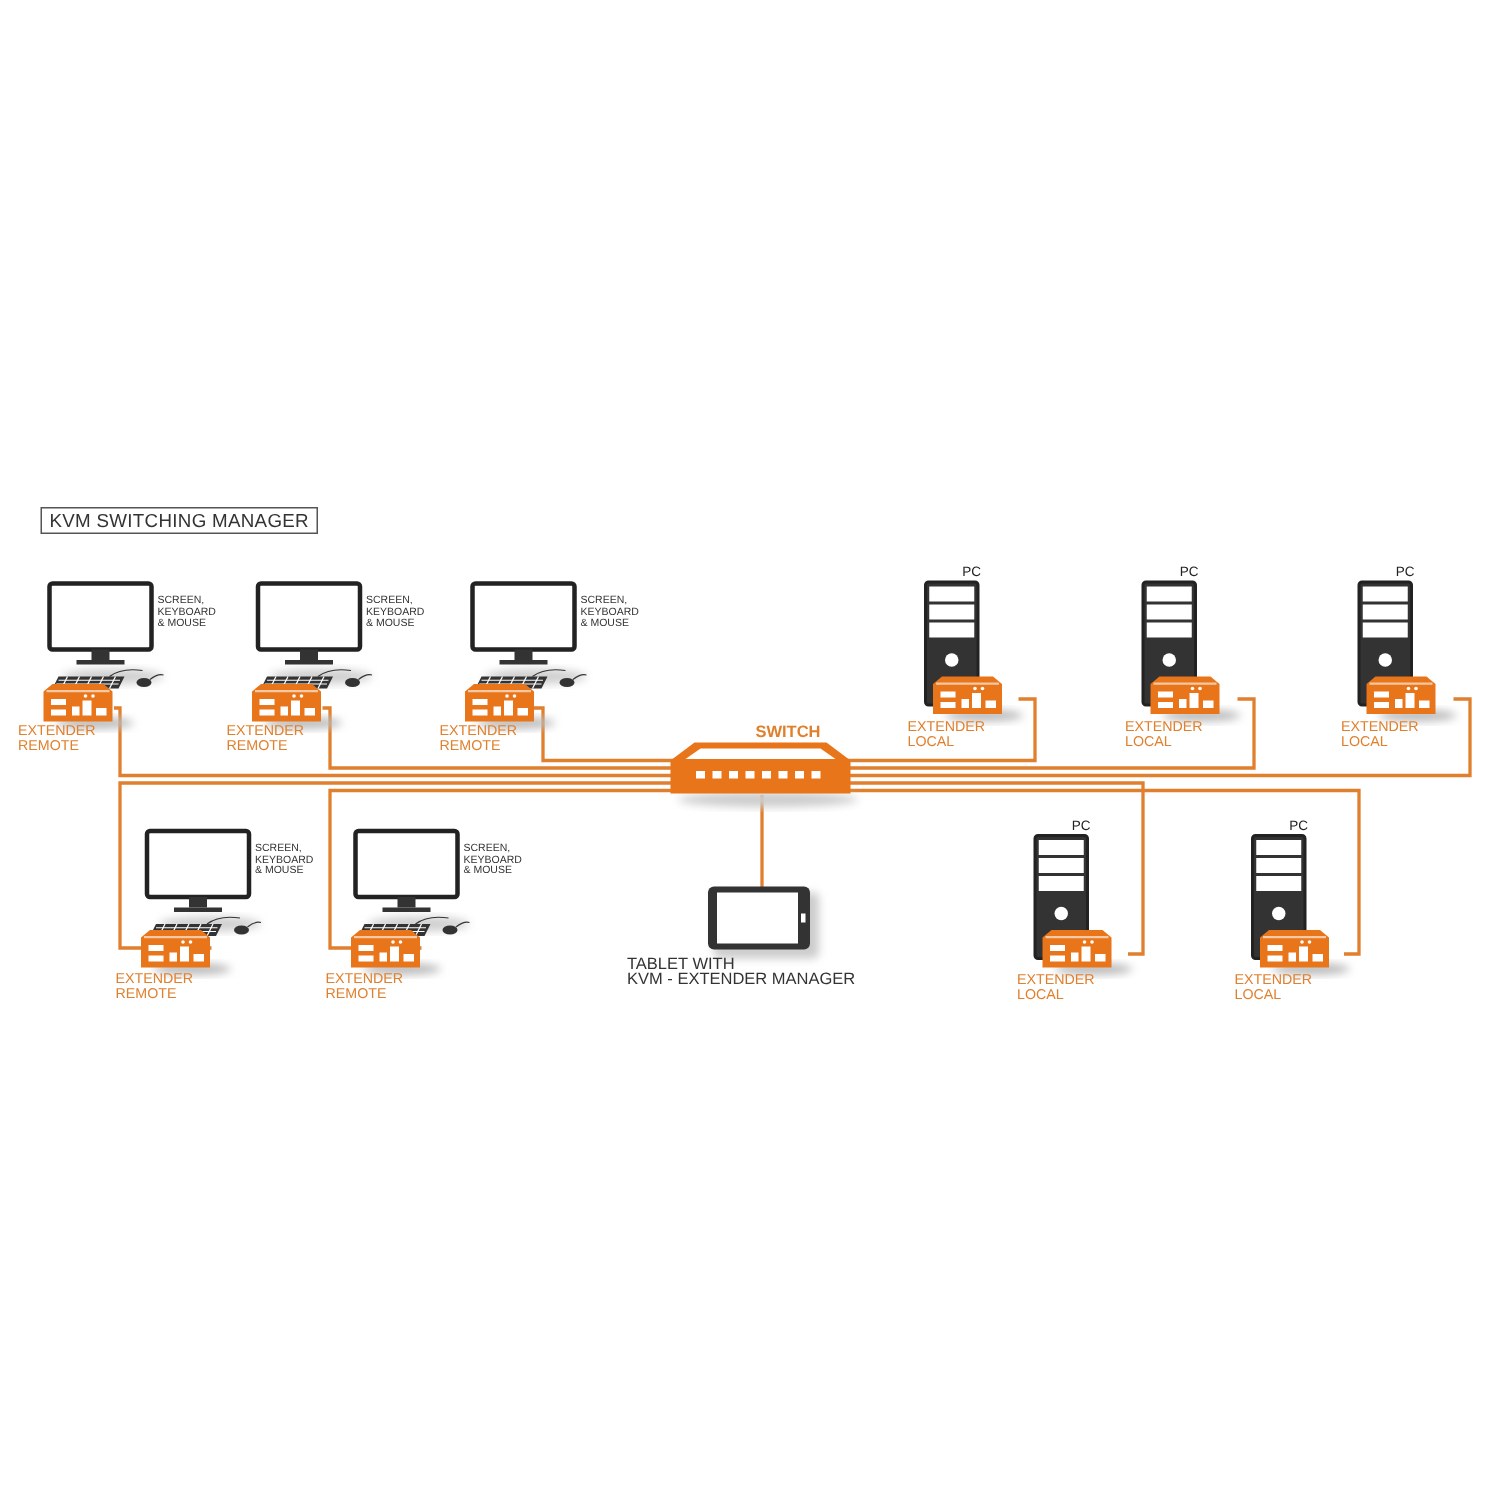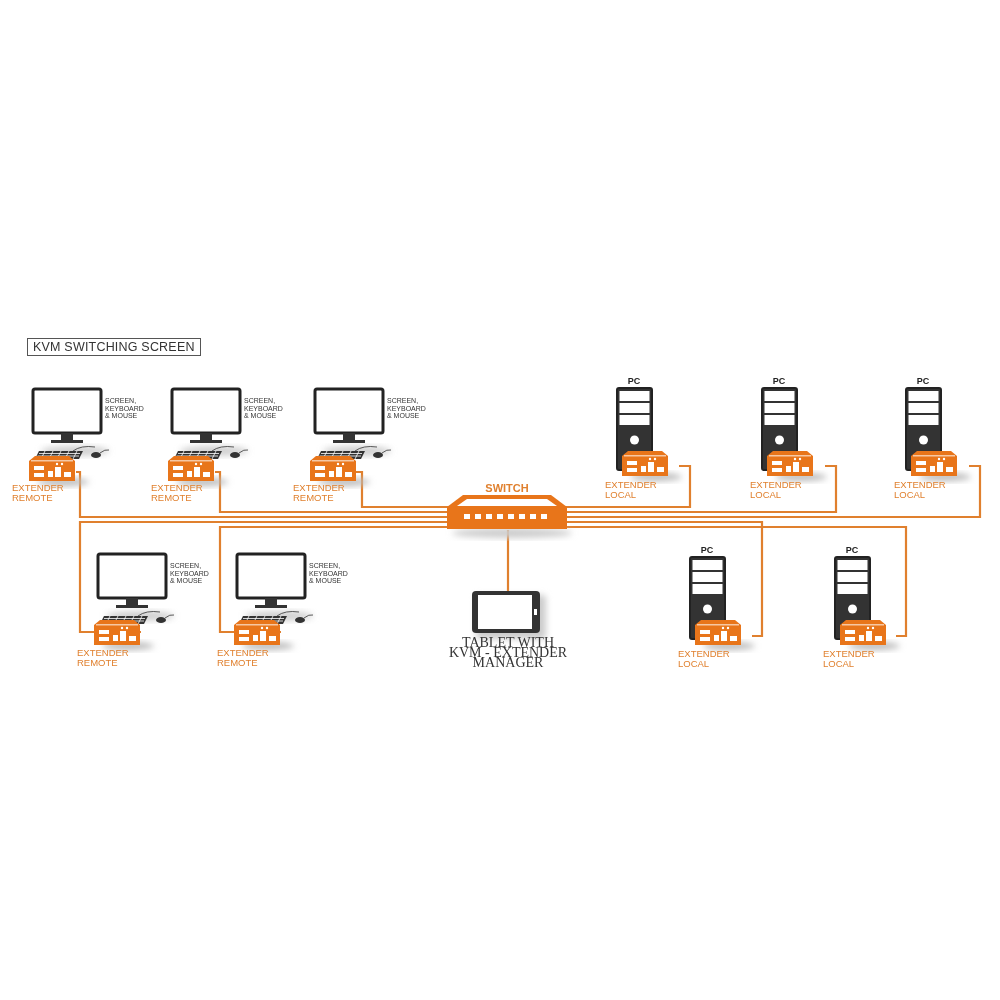--- a/index.html
+++ b/index.html
@@ -3,28 +3,28 @@
 <meta charset="utf-8">
 <style>
   html, body { margin:0; padding:0; }
   body { width:1000px; height:1000px; background:#ffffff; position:relative; overflow:hidden;
          font-family:"Liberation Sans", sans-serif; }
   .abs { position:absolute; }
   .title-box { left:27px; top:338px; border:1px solid #555; padding:1px 5px; font-size:12.5px; color:#333; letter-spacing:0.2px; line-height:14px; }
   .svgwrap { position:absolute; left:0; top:0; width:1000px; height:1000px; }
   .lbl-ext { font-size:9.5px; color:#e0802e; line-height:10px; width:80px; }
   .lbl-skm { font-size:7px; color:#333; line-height:7.5px; }
-  .lbl-pc { font-size:9px; color:#222; width:40px; text-align:center;font-weight:bold; }
+  .lbl-pc { font-size:9px; color:#222; width:40px; text-align:right; }
   .lbl-switch { font-size:11px; font-weight:bold; color:#e0802e; width:80px; text-align:center; }
-  .lbl-tablet { font-size:14px; color:#333; text-align:center; width:180px; line-height:10px;font-family:Liberation Serif, serif; }
+  .lbl-tablet { font-size:11px; color:#333; text-align:left; width:180px; line-height:10px; }
 </style>
 </head>
 <body>
 
-<div class="abs title-box">KVM SWITCHING SCREEN</div>
+<div class="abs title-box">KVM SWITCHING MANAGER</div>
 
 <svg class="svgwrap" viewBox="0 0 1000 1000">
   <defs>
     <filter id="sh" x="-30%" y="-30%" width="160%" height="160%">
       <feGaussianBlur stdDeviation="3"></feGaussianBlur>
     </filter>
 
     <g id="workstation">
       <ellipse cx="42" cy="62" rx="34" ry="5" fill="#cfcfcf" filter="url(#sh)"></ellipse>
       <rect x="0" y="0" width="68" height="44" rx="2" fill="#fff" stroke="#222" stroke-width="3"></rect>
@@ -151,21 +151,21 @@
   <g>
       <use href="#tower" x="690" y="557"></use>
       <use href="#extender" x="695" y="620"></use>
     </g>
   <g>
       <use href="#tower" x="835" y="557"></use>
       <use href="#extender" x="840" y="620"></use>
     </g>
 </svg>
 
-<div class="abs lbl-switch" style="left:467px;top:482px;">SWITCH</div>
+<div class="abs lbl-switch" style="left:467px;top:482px;text-align:right;">SWITCH</div>
 
 <div class="abs lbl-tablet" style="left:418px;top:638px;">
   <div>TABLET WITH</div>
   <div>KVM - EXTENDER MANAGER</div>
 </div>
 
 <div class="abs lbl-skm" style="left:105px;top:397px;">
   <div>SCREEN,</div>
   <div>KEYBOARD</div>
   <div>&amp; MOUSE</div>

